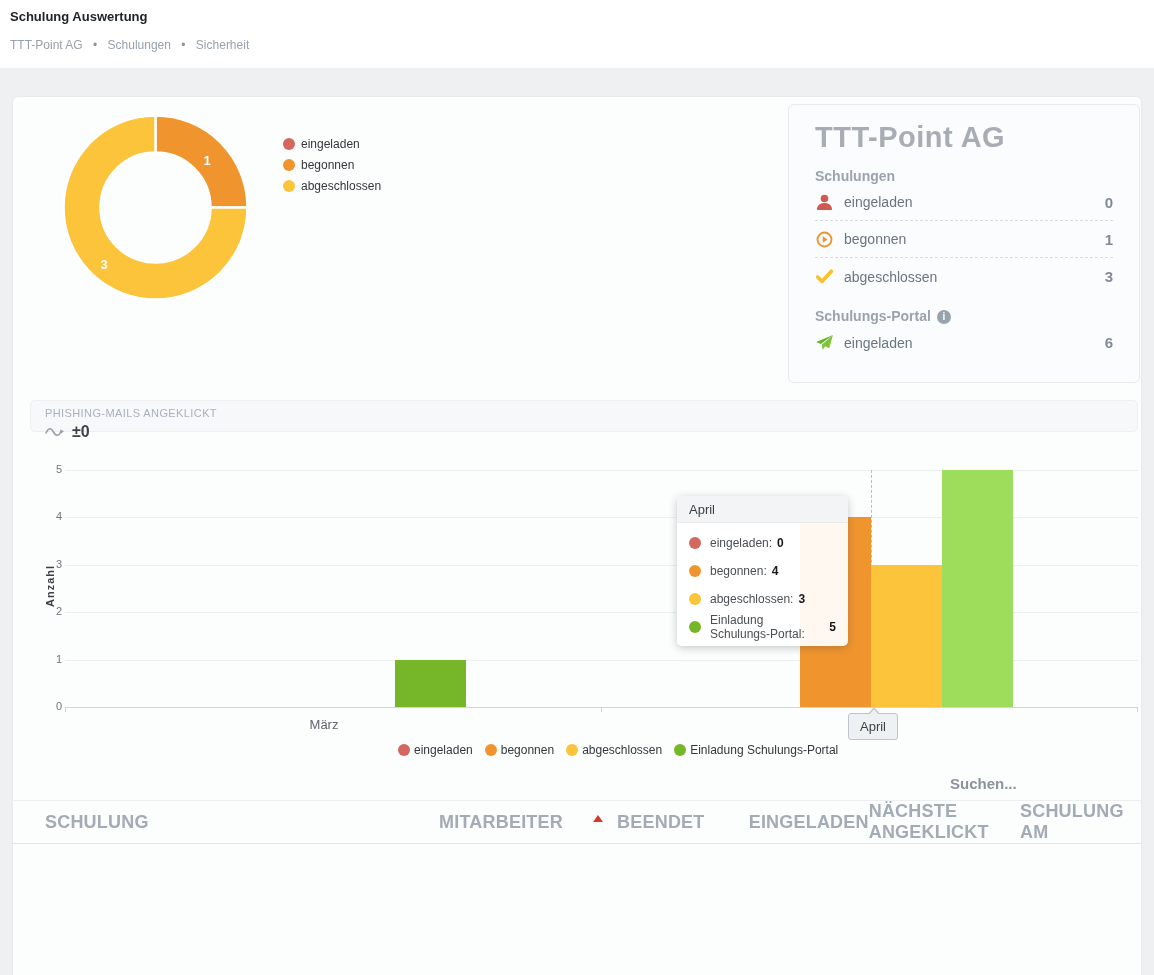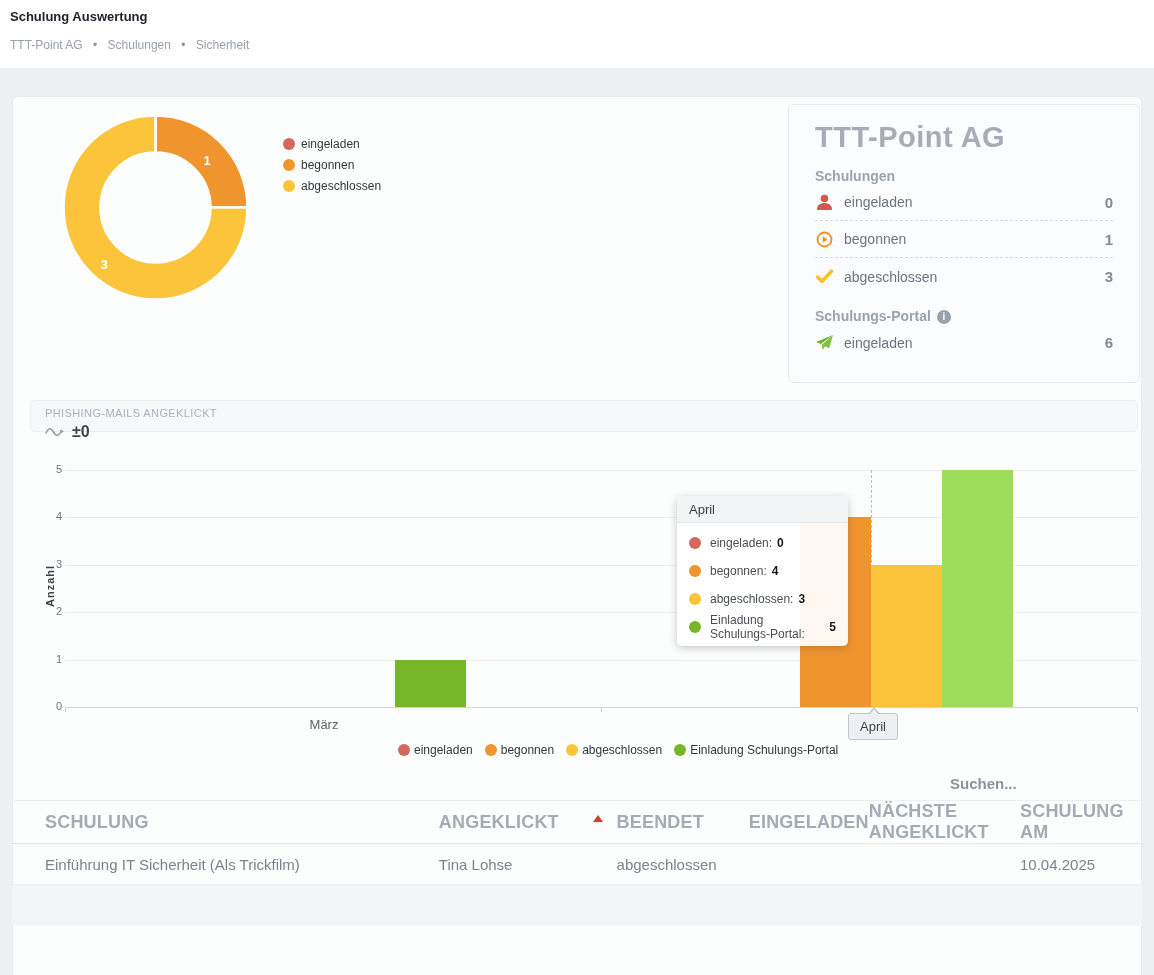--- a/index.html
+++ b/index.html
@@ -279,37 +279,29 @@
     <col class="col1">
       <col class="col2">
       <col class="col3">
       <col class="col4">
       <col class="col5">
       <col class="col6">
   </colgroup>
   <thead>
     <tr>
       <th>SCHULUNG</th>
-      <th><span>ANGEKLICKT</span><span class="sort-asc"></span></th>
+      <th><span>MITARBEITER</span><span class="sort-asc"></span></th>
       <th>BEENDET</th>
       <th>EINGELADEN</th>
       <th>NÄCHSTE ANGEKLICKT</th>
       <th>SCHULUNG AM</th>
     </tr>
   </thead>
   <tbody>
     <tr>
-      <td>Einführung IT Sicherheit (Als Trickfilm)</td>
-      <td>Tina Lohse</td>
-      <td>abgeschlossen</td>
-      <td></td>
-      <td></td>
-      <td>10.04.2025</td>
-    </tr>
-    <tr>
       <td></td>
       <td></td>
       <td></td>
       <td></td>
       <td></td>
       <td></td>
     </tr>
   </tbody>
 </table>
 

